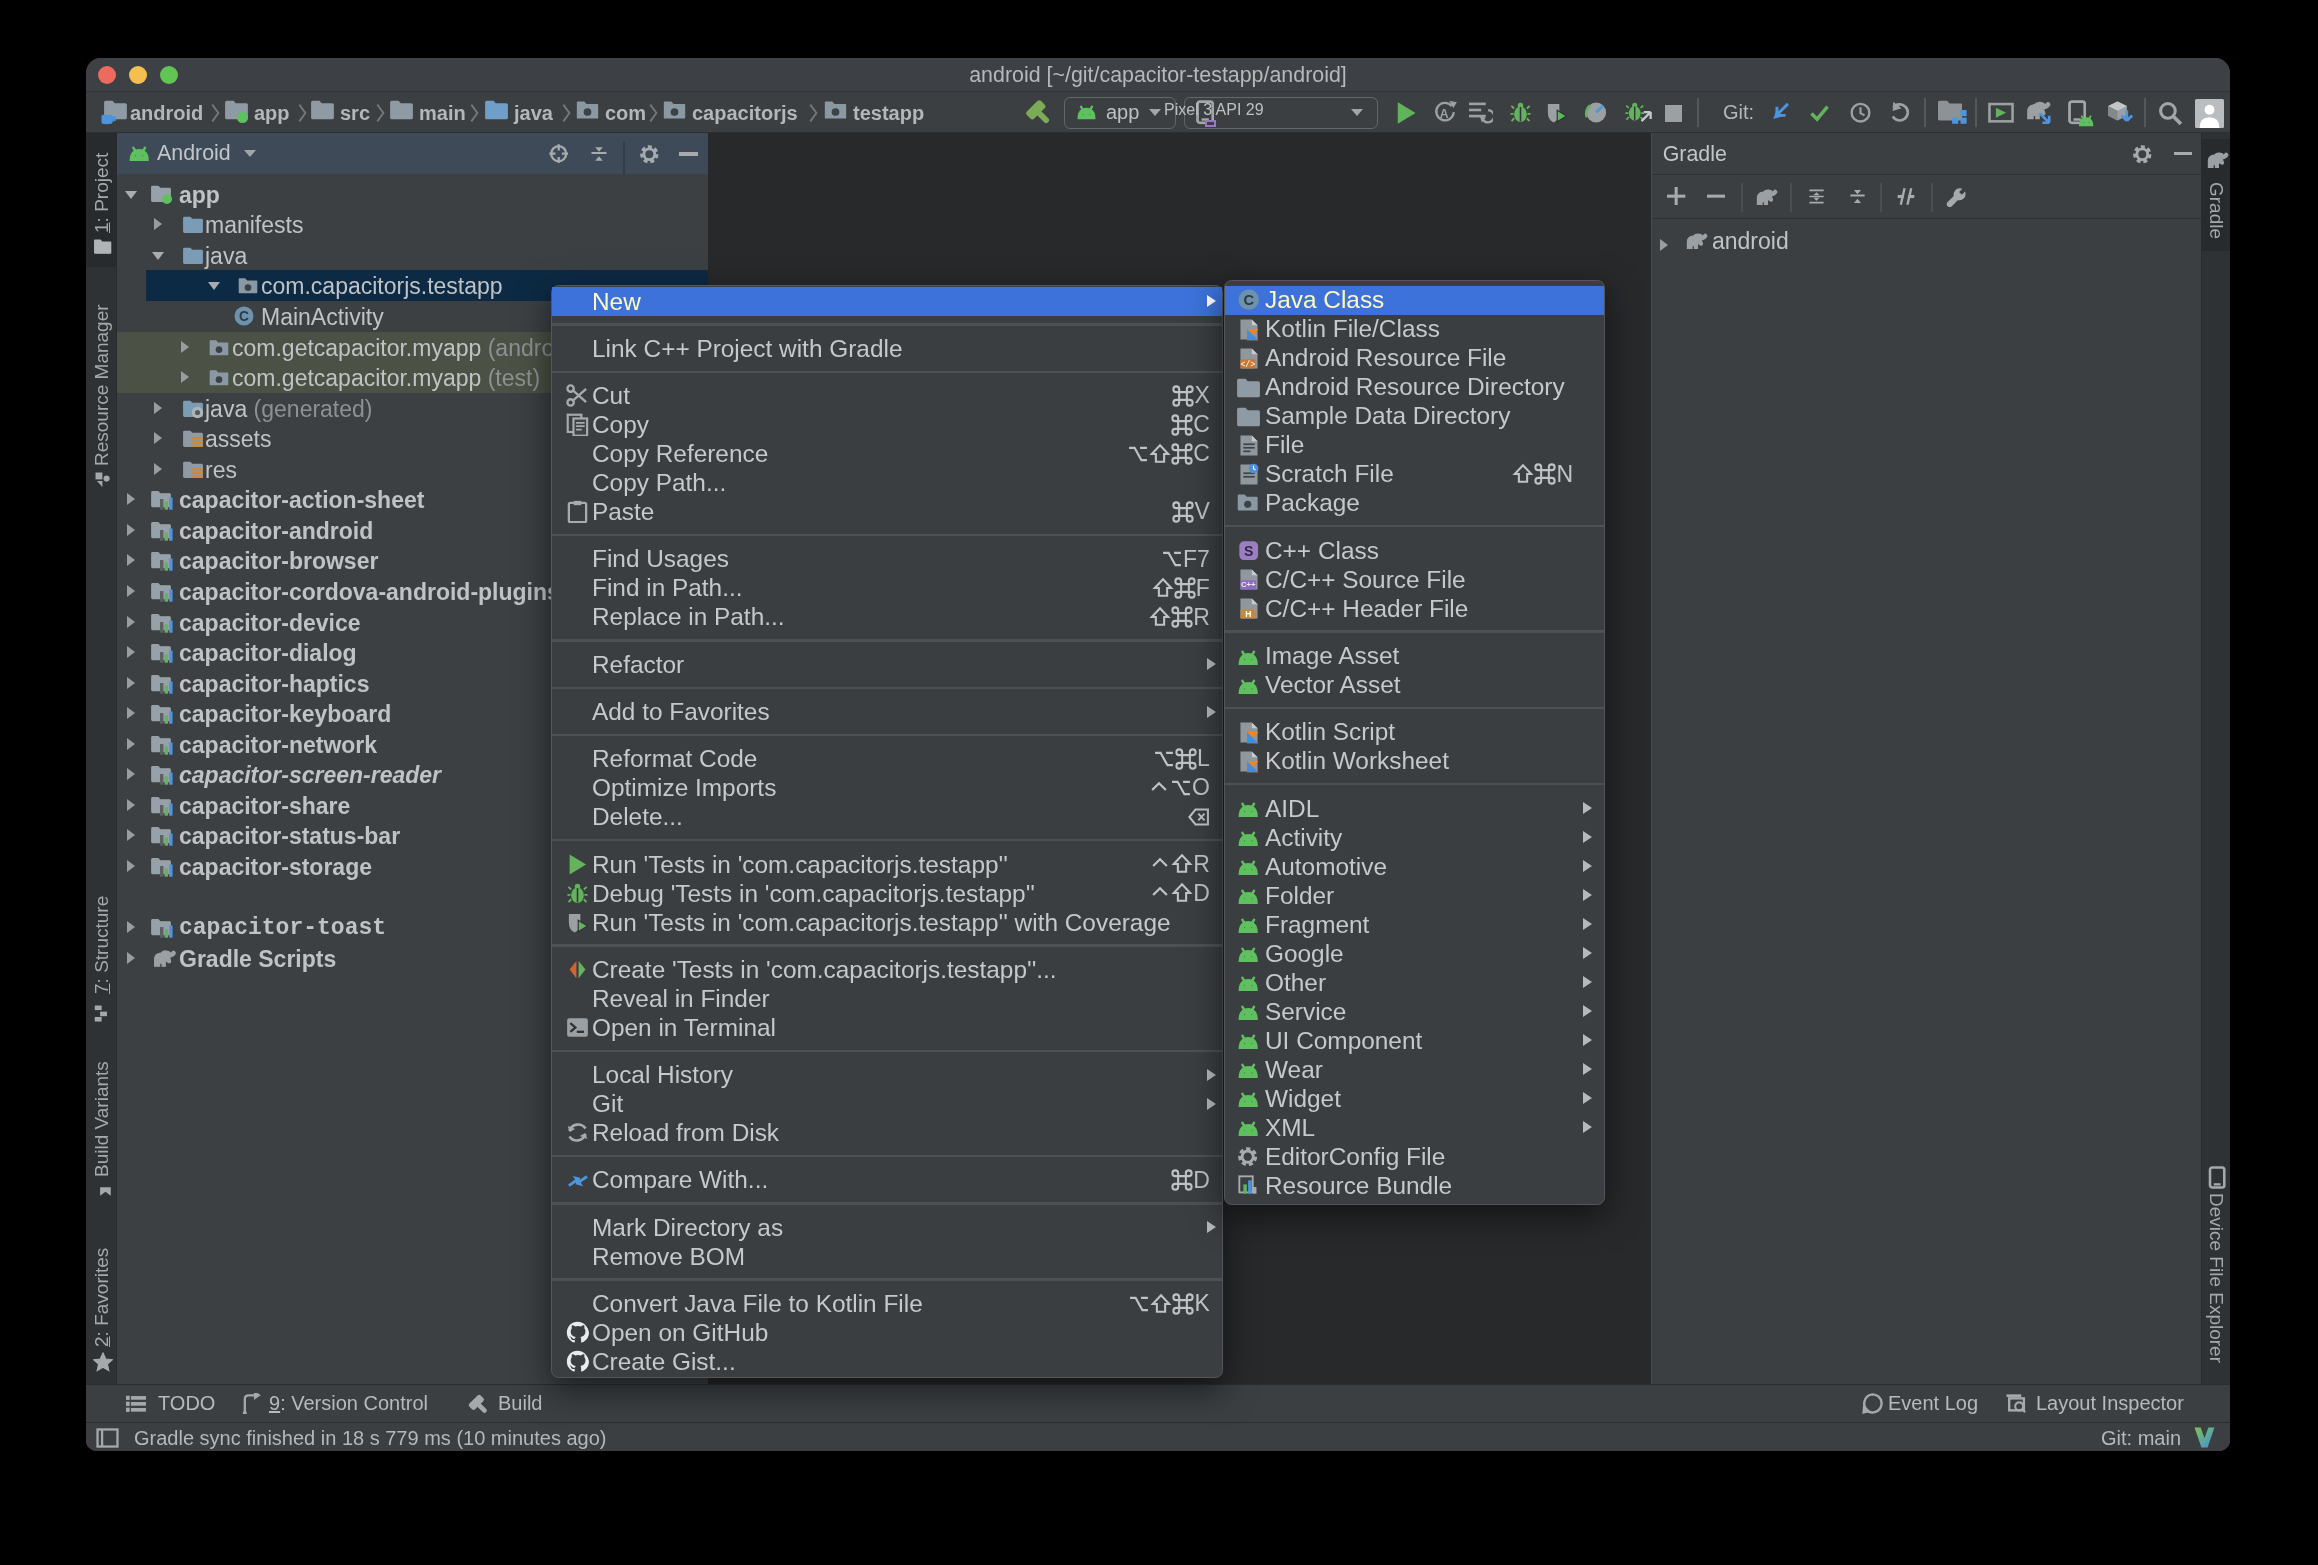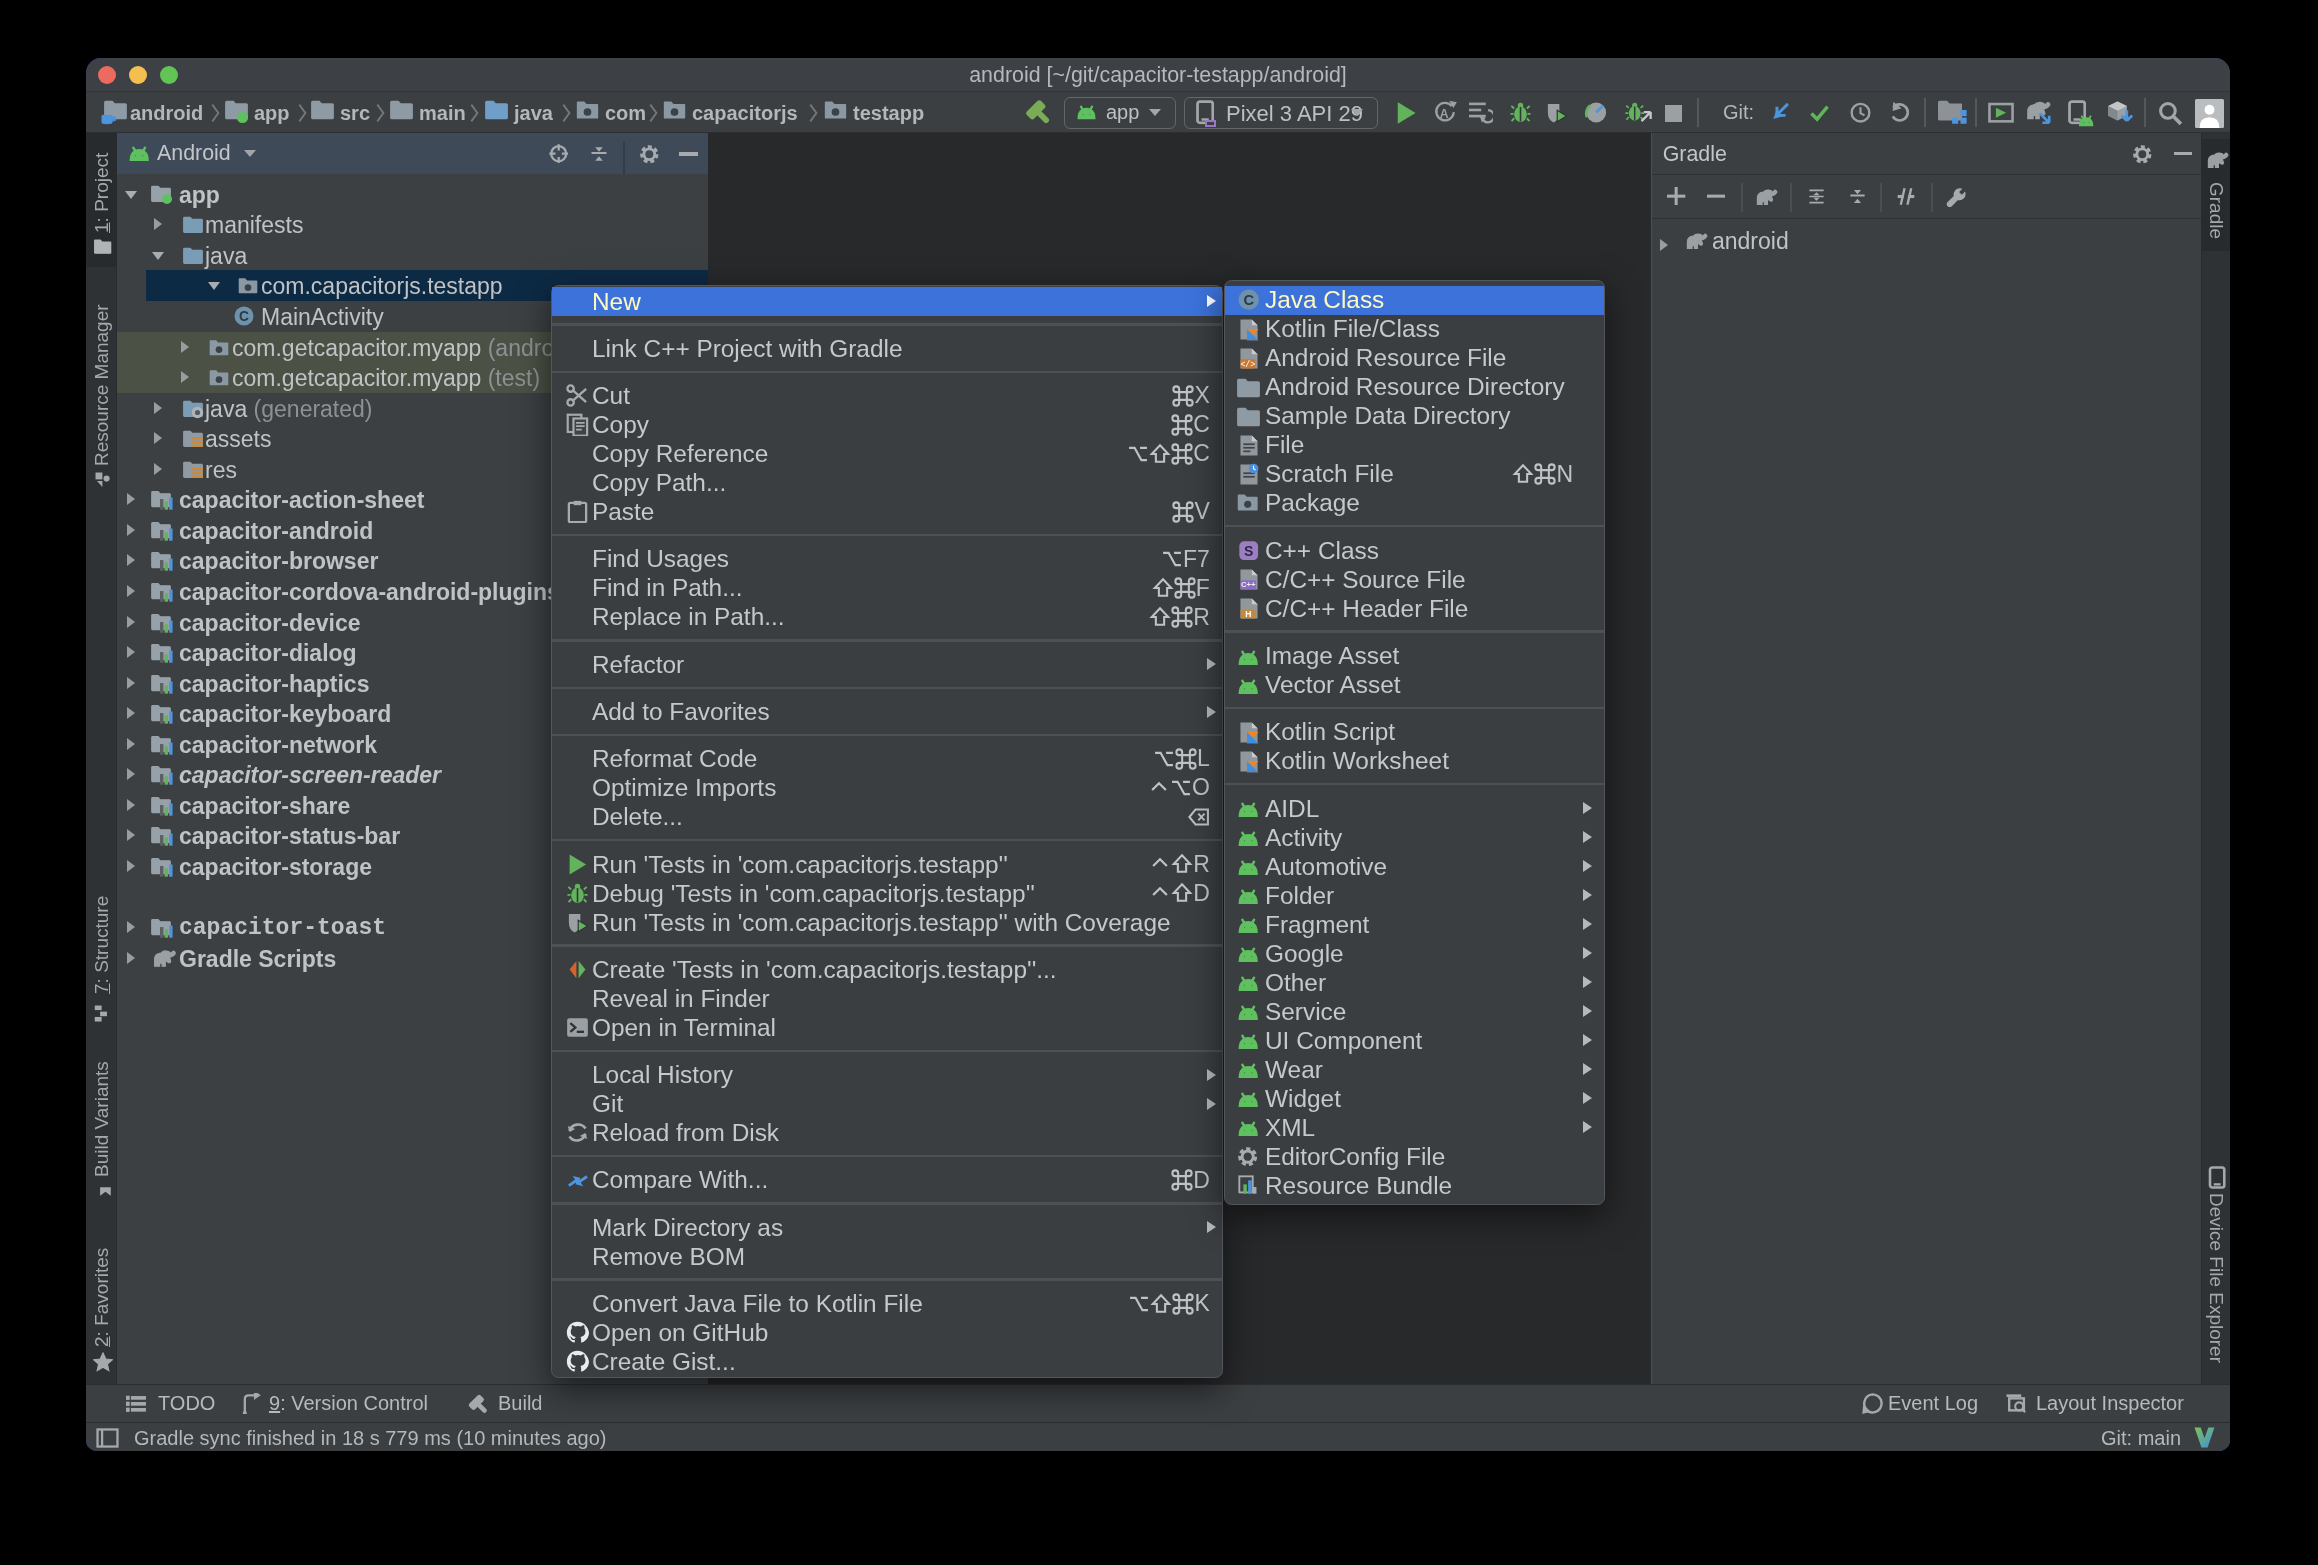--- a/index.html
+++ b/index.html
@@ -1,17 +1,17 @@
 <!DOCTYPE html>
 <html style="font-size:12.2px"><head><meta charset="utf-8"><style>
 *{margin:0;padding:0;box-sizing:border-box}
 html,body{width:2319px;height:1566px;background:#000;overflow:hidden;
  font-family:"Liberation Sans",sans-serif;-webkit-font-smoothing:antialiased}
 #win{position:absolute;left:86px;top:58px;width:2144px;height:1393px;
- background:#1d4ed8;border-radius:15.3px 15.3px 10.7px 10.7px;overflow:hidden}
+ background:#b91c1c;border-radius:15.3px 15.3px 10.7px 10.7px;overflow:hidden}
 .abs{position:absolute}
 #titlebar{left:0;top:0;width:2144px;height:34px;background:#3d4145;border-bottom:1.5px solid #313539}
 .dot{width:18.3px;height:18.3px;border-radius:50%;top:7.6px}
 #title{width:2144px;text-align:center;top:5.3px;font-size:21.4px;color:#b6b9bb}
 #navbar{left:0;top:34px;width:2144px;height:41px;background:#3b3f42;border-bottom:1.5px solid #2c2f31}
 .crumb{top:10px;font-size:20px;font-weight:bold;color:#b4b7b9}
 #mainrow{left:0;top:75px;width:2144px;height:1251px}
 #stripeL{left:0;top:0;width:31px;height:1251px;background:#2f3234;border-right:1.5px solid #292c2e}
 #stripeR{left:2115px;top:0;width:30px;height:1251px;background:#2f3234;border-left:1.5px solid #292c2e}
 #project{left:31px;top:0;width:591px;height:1251px;background:#3c4043}
@@ -367,21 +367,21 @@
 <svg class="ic" style="position:absolute;left:989px;top:13px;" width="23" height="14.5" viewBox="0 0 30 19">
         <use href="#ahead" fill="#5fc05f" stroke="#5fc05f"></use>
       </svg>
 <div class="abs" style="left:1020px;top:9.2px;font-size:20px;color:#bcc0c2">app</div>
 <div class="abs cdown" style="left:1063px;top:17px"></div>
 <div class="combo" style="left:1098px;top:4.6px;width:194px;height:32px"></div>
 <svg class="ic" style="position:absolute;left:1110px;top:8.4px;" width="18.3" height="24.4" viewBox="0 0 24 32">
         <use href="#phoneic" fill="#a2a6a9" stroke="#a2a6a9"></use>
       </svg>
 <div class="abs" style="left:1119px;top:27.5px;width:10.7px;height:7.6px;border:2.3px solid #9876c8;background:#3b3f42"></div>
-<div class="abs" style="left:1140px;top:9.2px;font-size:22px;color:#bcc0c2">Pixel 3 API 29</div>
+<div class="abs" style="left:1078px;top:9.2px;font-size:16px;color:#bcc0c2">Pixel 3 API 29</div>
 <div class="abs cdown" style="left:1265px;top:17px"></div>
 <svg class="ic" style="position:absolute;left:1310px;top:10px;" width="20" height="22" viewBox="0 0 26 29">
         <use href="#rung" fill="#63b35c" stroke="#63b35c"></use>
       </svg>
 <svg class="ic" style="left:1346px;top:8.4px" width="26" height="24.4" viewBox="0 0 34 32">
         <path d="M26 8 A11.5 11.5 0 1 0 28.5 16" fill="none" stroke="#9ba0a3" stroke-width="3"></path>
         <path d="M22.5 1 L28 10.5 L32.5 3 Z" fill="#9ba0a3"></path>
         <text x="16" y="23.5" font-size="16" font-weight="bold" fill="#9ba0a3" font-family="Liberation Sans" text-anchor="middle">A</text>
       </svg>
 <svg class="ic" style="left:1383px;top:9.2px" width="24.4" height="23" viewBox="0 0 32 30">

